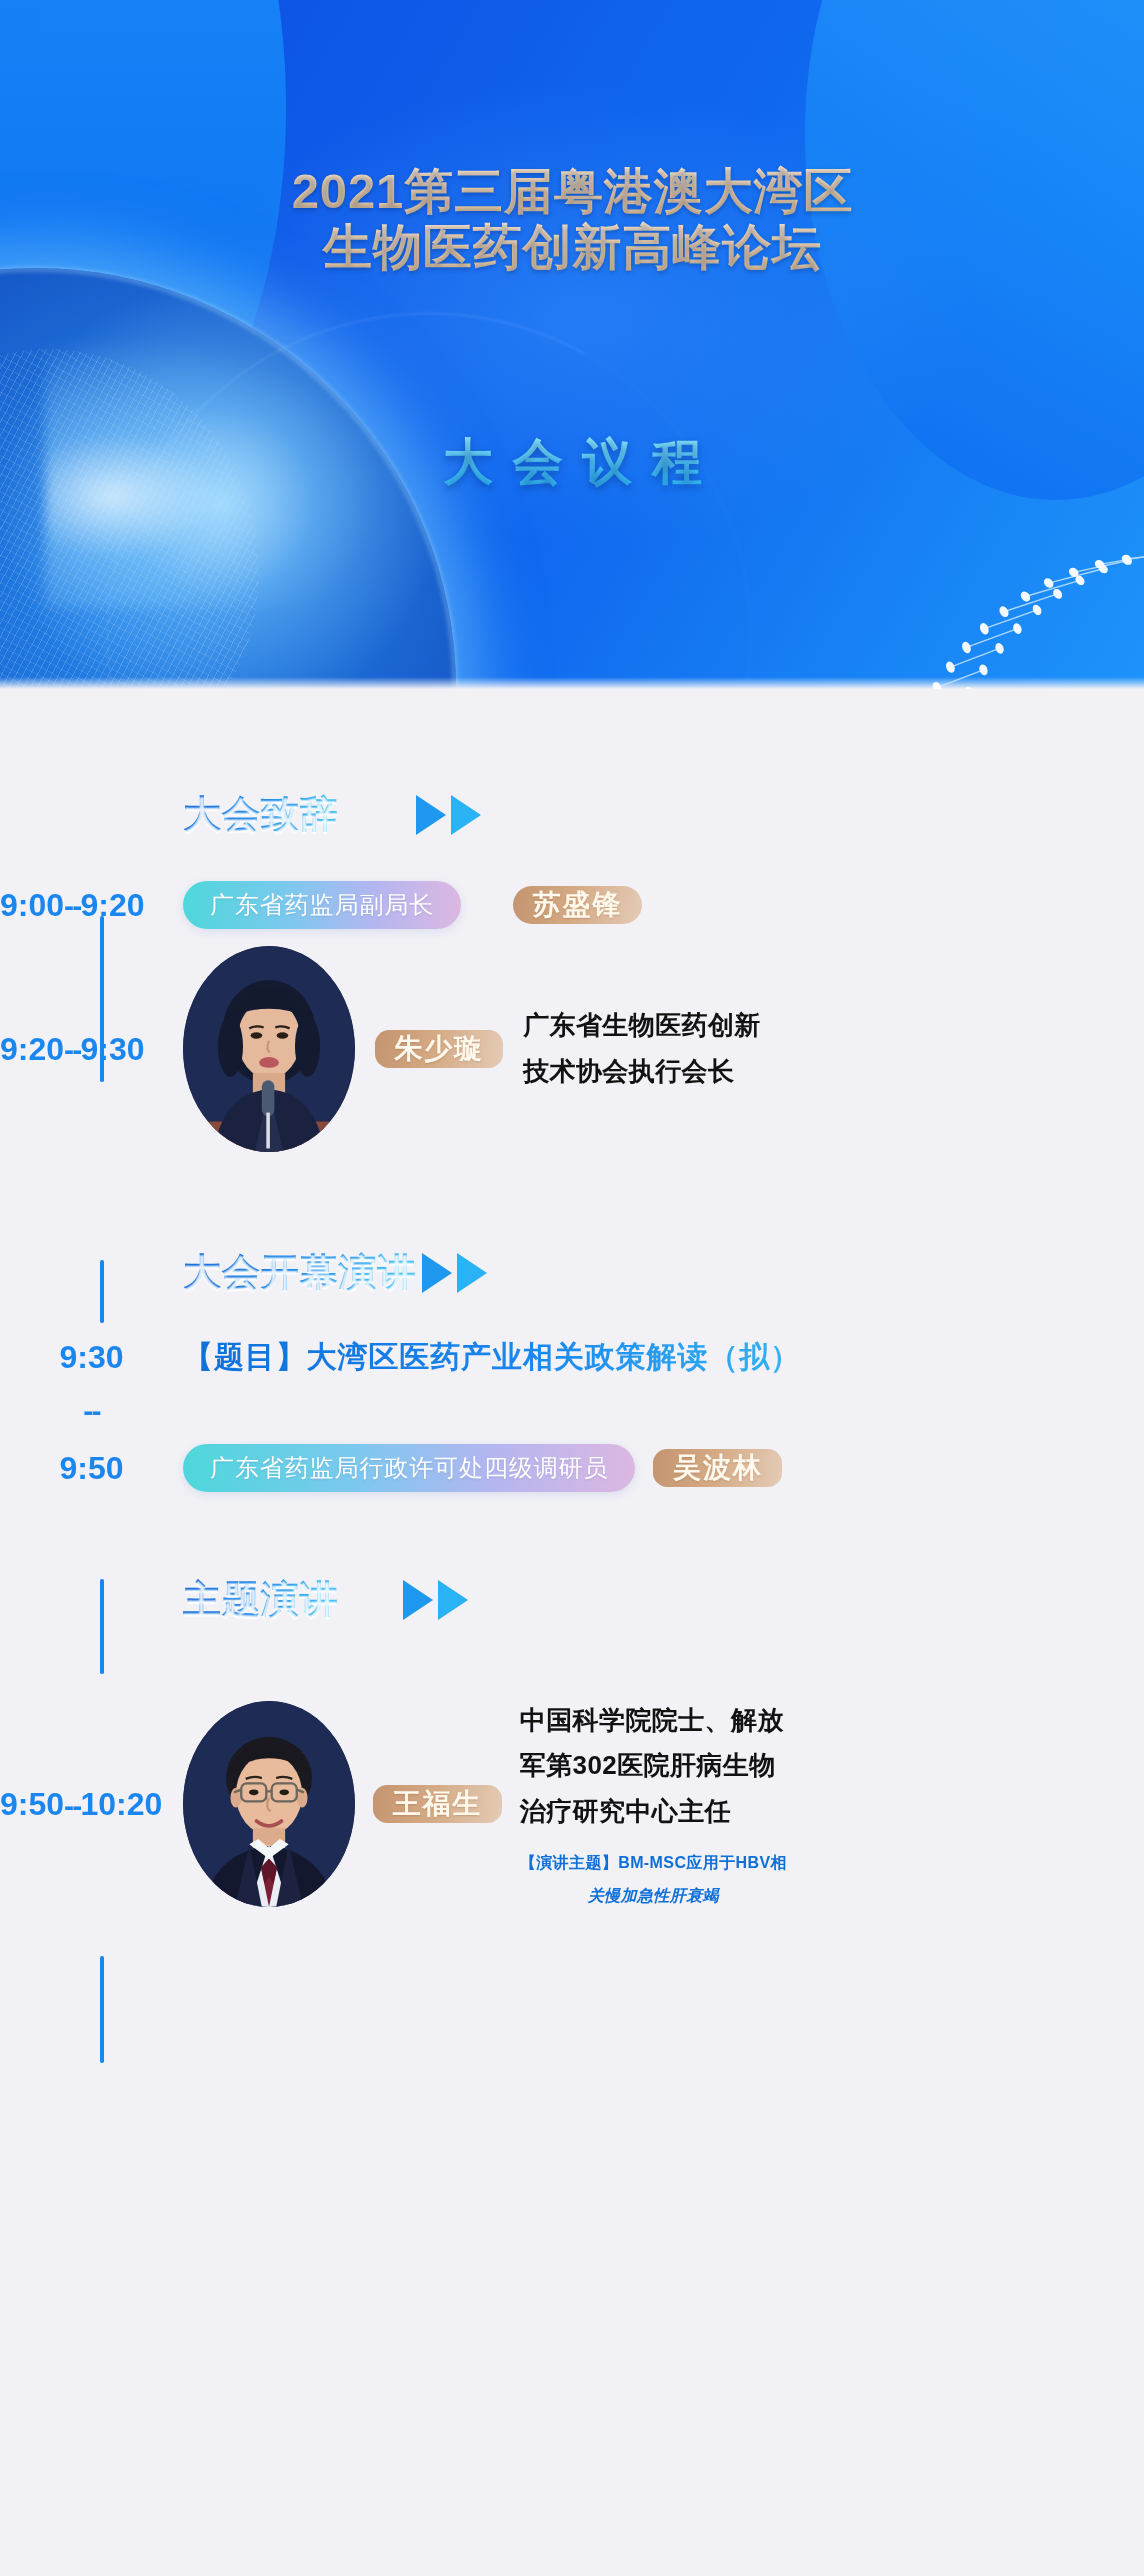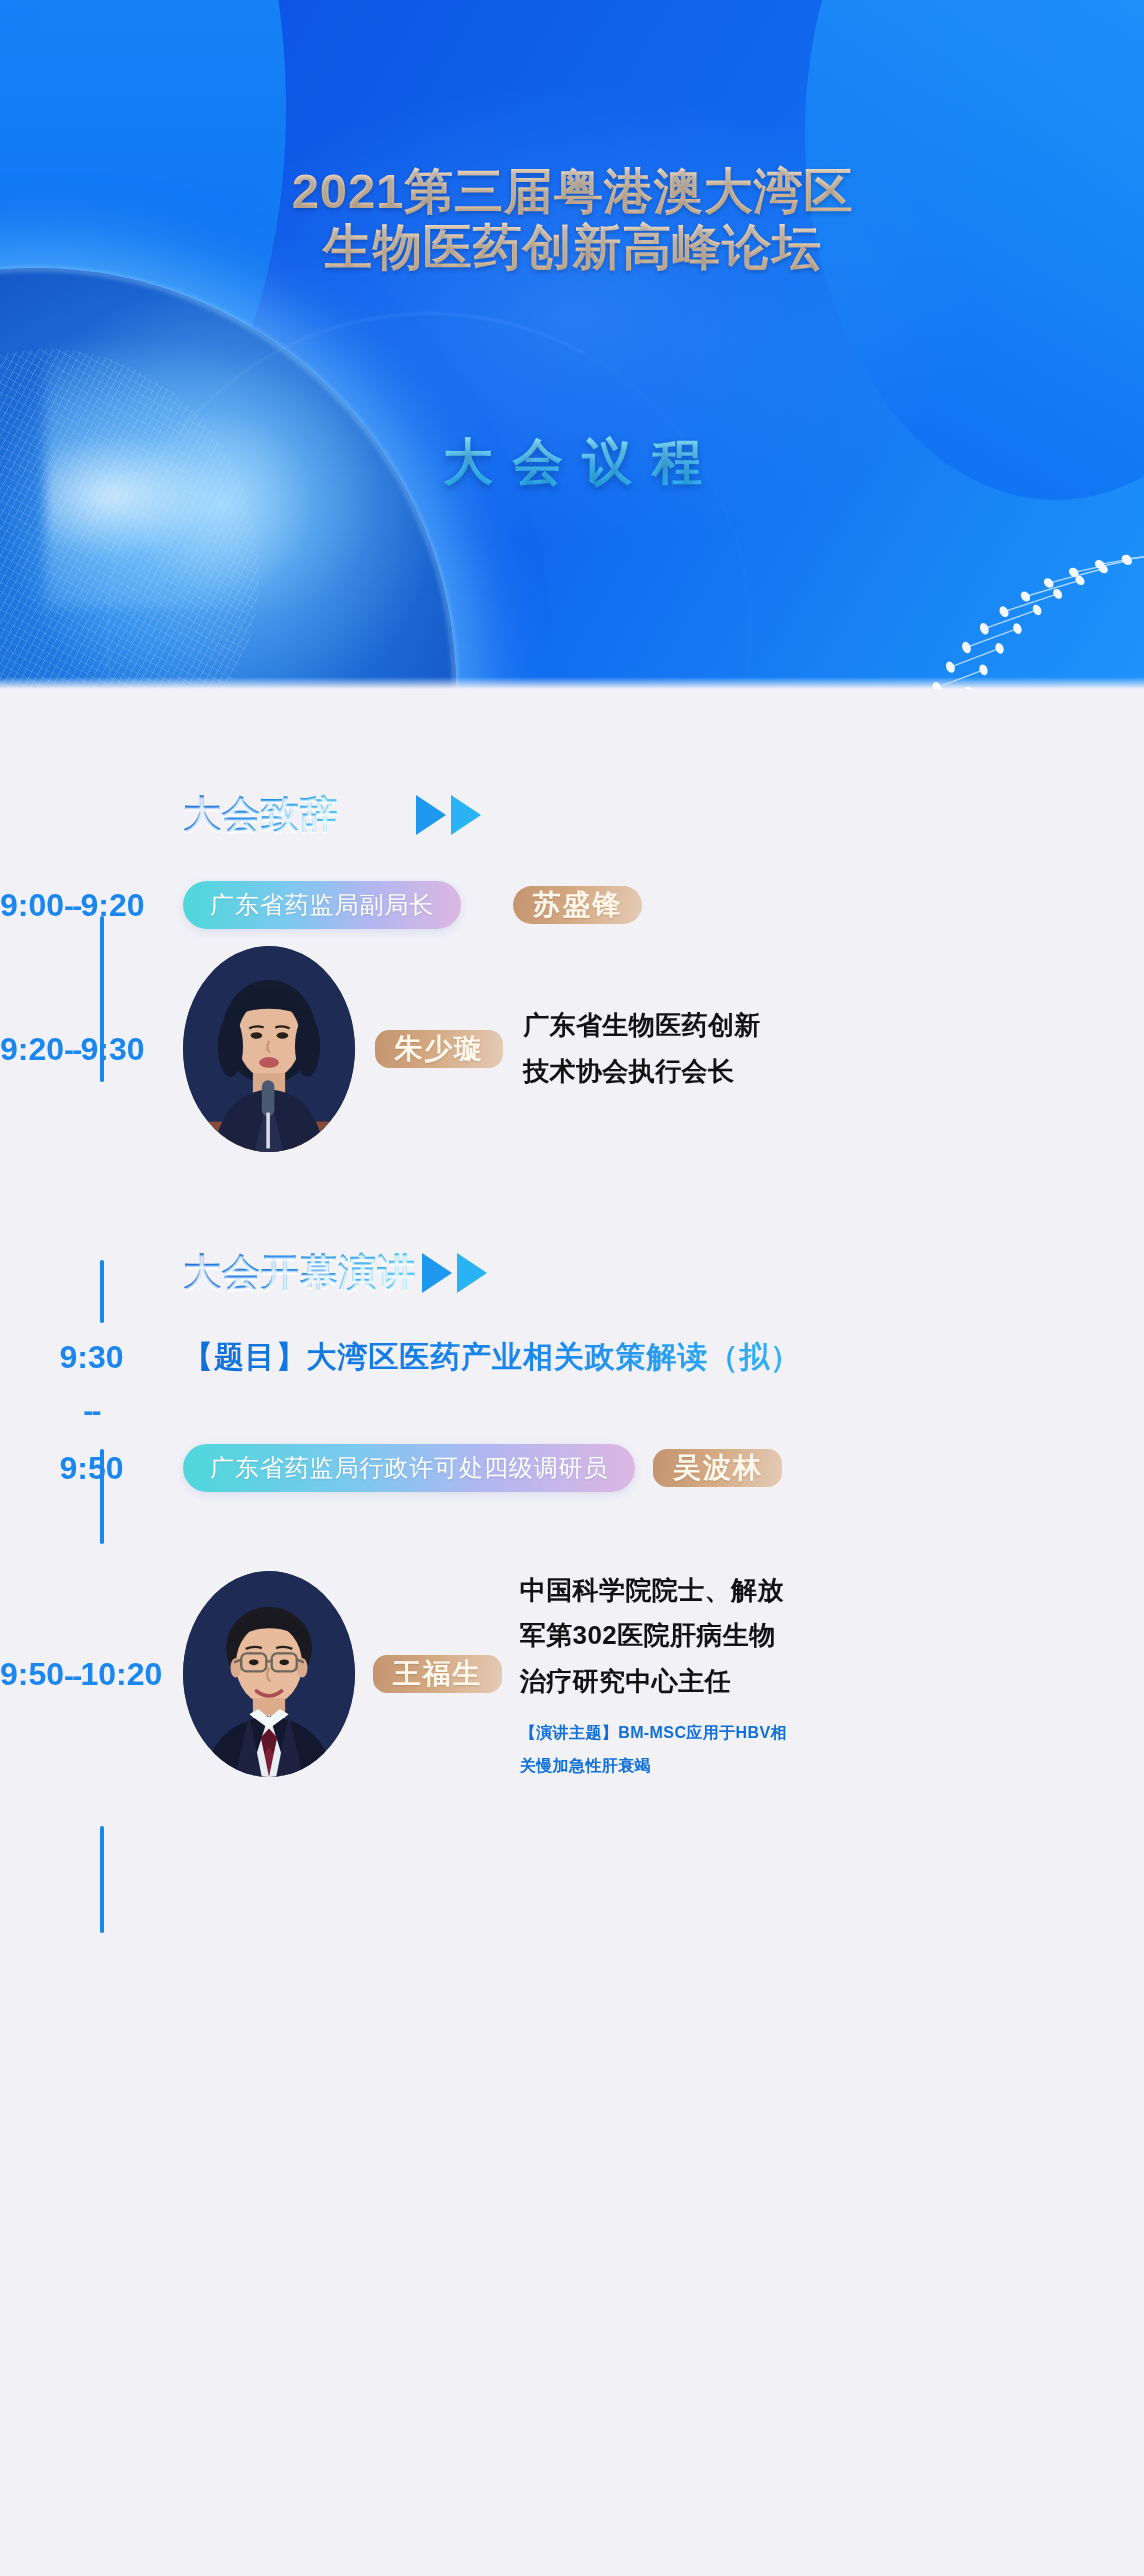--- a/index.html
+++ b/index.html
@@ -505,20 +505,27 @@
         <div class="time-col">
           <div class="time-end">9:50</div>
         </div>
         <div class="body">
           <span class="pill-role">广东省药监局行政许可处四级调研员</span>
           <span class="pill-name">吴波林</span>
         </div>
       </div>
     </div>
 
+    <div class="section-head sh-3">
+      <div class="section-title">主题演讲</div>
+      <div class="arrows gap-md">
+        <span class="arrow-tri"></span>
+        <span class="arrow-tri t2"></span>
+      </div>
+    </div>
 
     <div class="row-block r5">
       <div class="connector" style="top:-82px; height:95px;"></div>
       <div class="connector" style="top:295px; height:107px;"></div>
       <div class="row" style="min-height:286px;">
         <div class="time-col">
           <div class="time-stack">
             <div class="time-start">9:50</div>
             <div class="time-dash">--</div>
             <div class="time-end">10:20</div>
@@ -577,21 +584,21 @@
                 <path d="M118 160 l16 70 l-30 0 z" fill="#1c2240"></path>
               </g>
             </svg>
           </div>
           <span class="pill-name">王福生</span>
           <div class="speaker-text">
             <div class="desc">中国科学院院士、解放</div>
             <div class="desc">军第302医院肝病生物</div>
             <div class="desc">治疗研究中心主任</div>
             <div class="topic" style="margin-top:12.5px;">【演讲主题】BM-MSC应用于HBV相</div>
-            <div class="topic" style="text-align:left;">关慢加急性肝衰竭</div>
+            <div class="topic" style="text-align:center;font-style:italic;">关慢加急性肝衰竭</div>
           </div>
         </div>
       </div>
     </div>
 
   </div>
 </div>
 
 
 </body></html>

